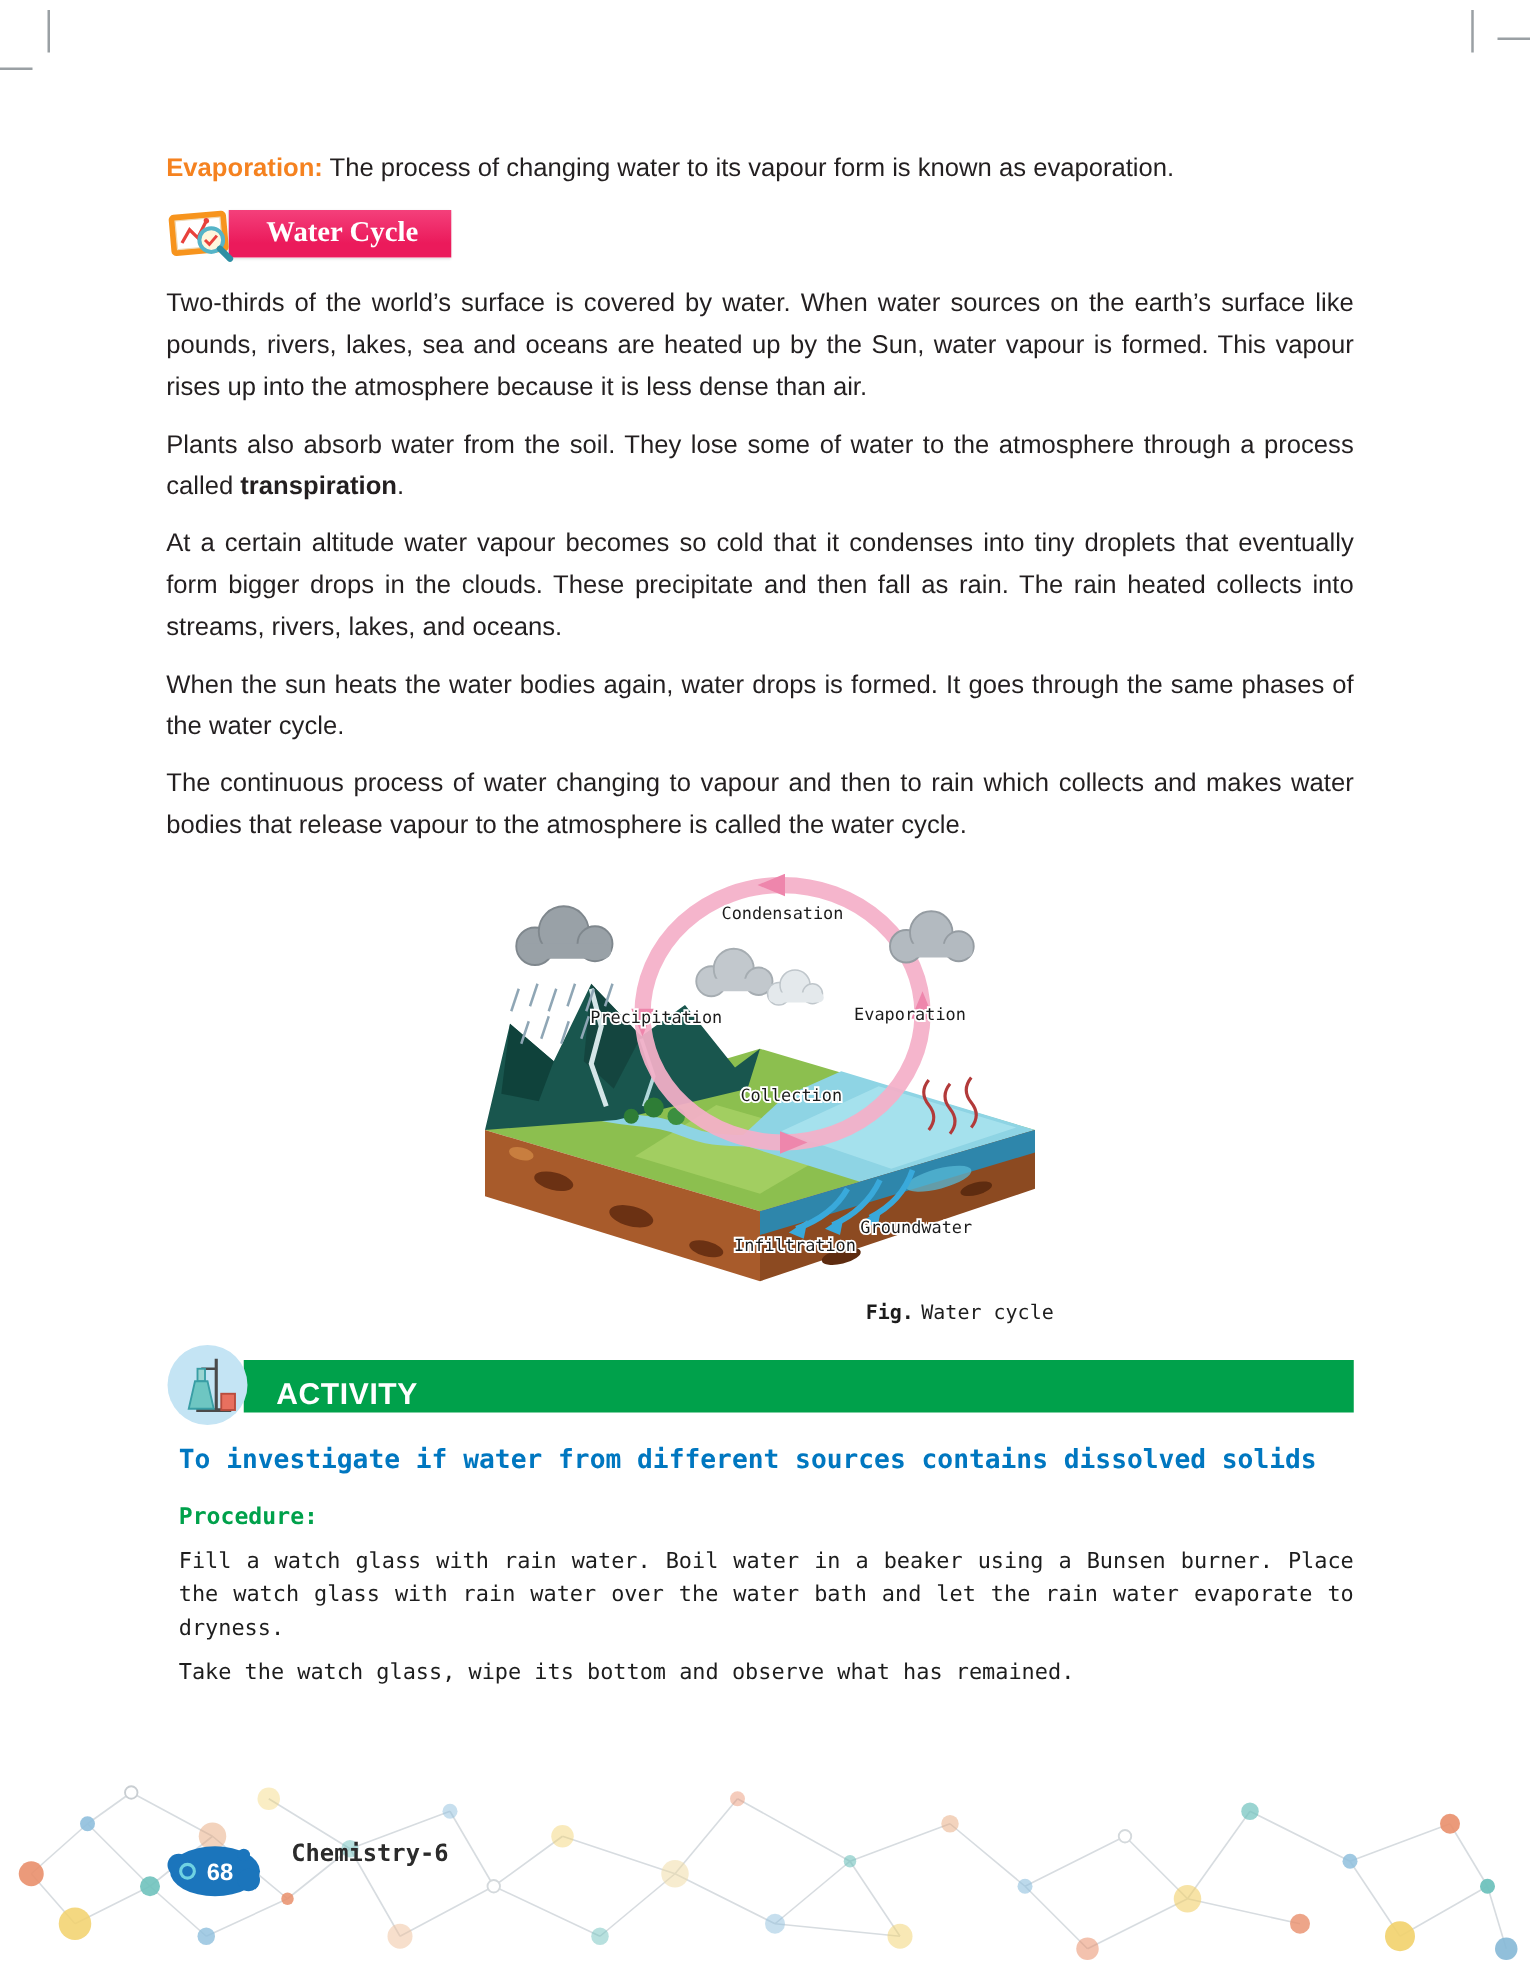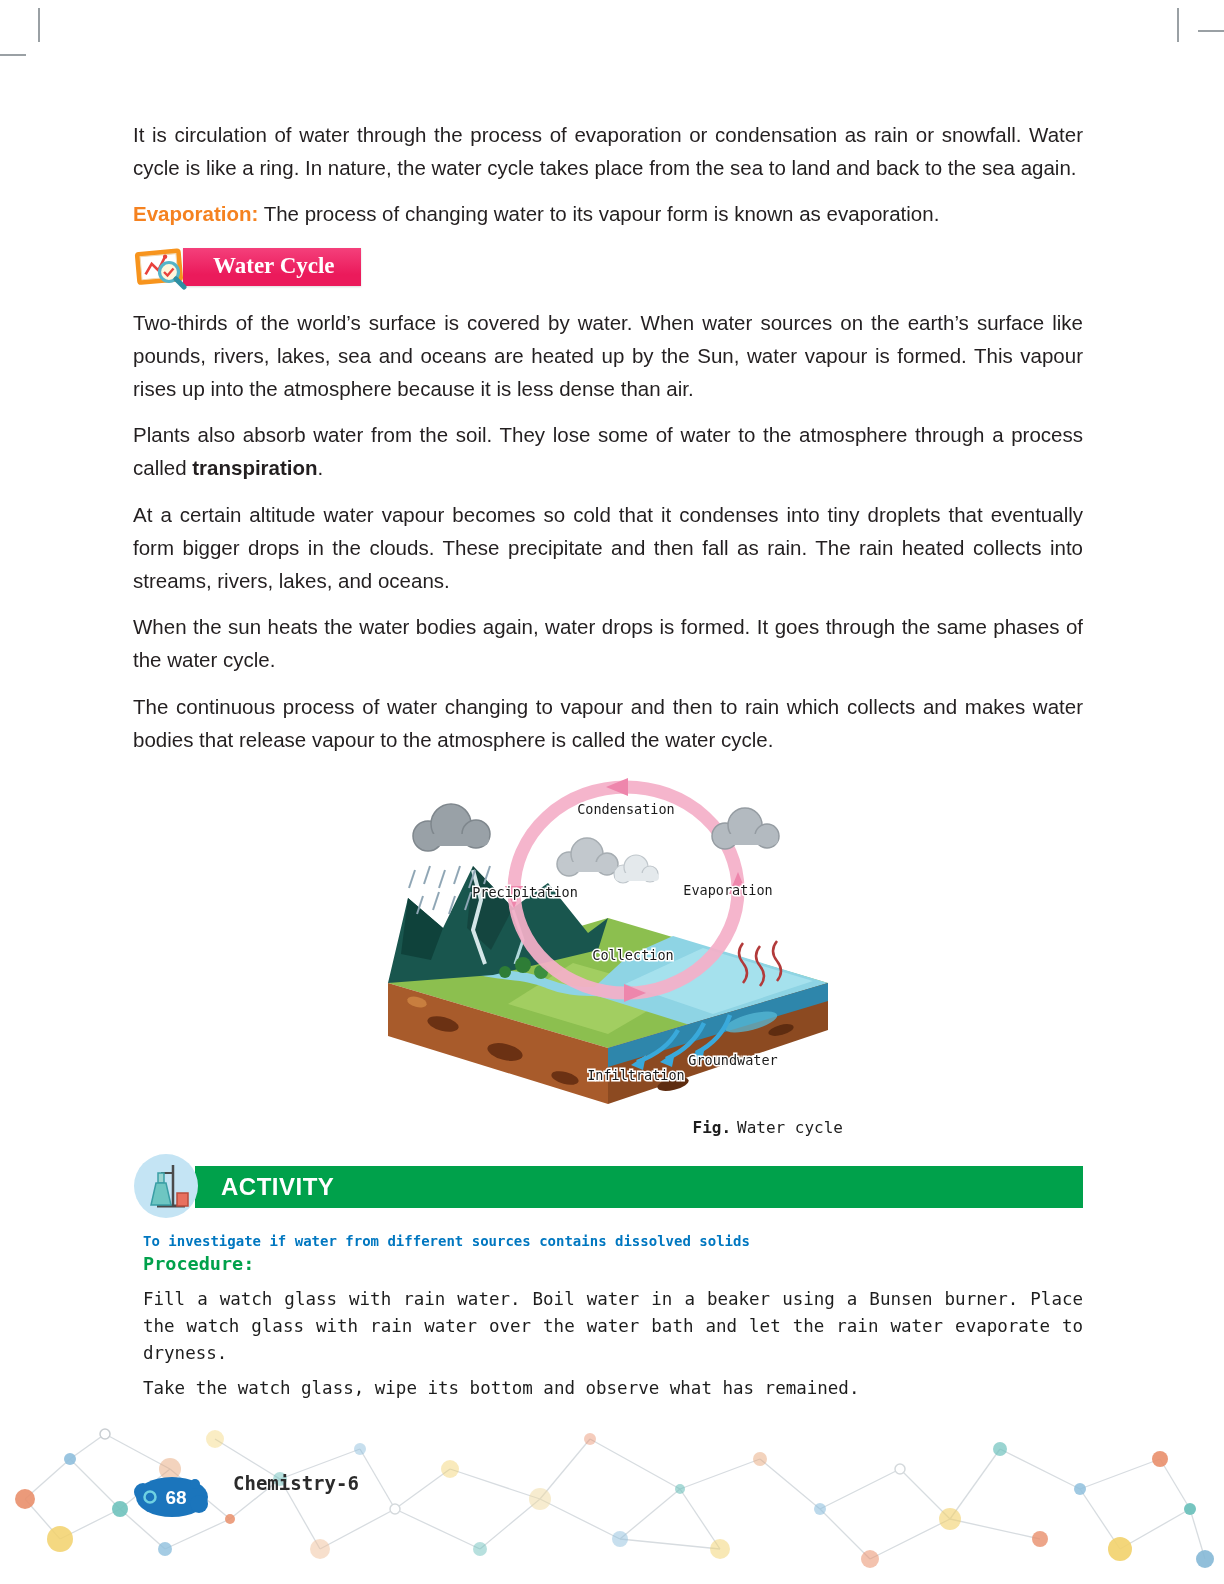--- a/index.html
+++ b/index.html
@@ -69,34 +69,34 @@
     paint-order:stroke;
     text-anchor:middle;
   }
 
   
   .activity{margin-top:16px;}
   .activity-banner{position:relative;height:66px;margin-bottom:10px;}
   .activity-bar{
     position:absolute;left:62px;right:0;top:13px;height:42px;
     background:var(--activity-green);
-    display:flex;align-items:center;
+    display:flex;align-items:flex-end;
     padding-left:26px;
   }
   .activity-bar .activity-title{
     color:#fff;font-weight:bold;font-size:24px;letter-spacing:.5px;
   }
   .activity-icon{position:absolute;left:0;top:0;width:66px;height:66px;z-index:2;}
   .activity-body{
     font-family:"DejaVu Sans Mono",monospace;
     padding-left:10px;
   }
   .activity-objective{
     color:var(--heading-blue);
-    font-weight:bold;font-size:14px;margin:14px 0 4px 0;
+    font-weight:bold;font-size:21px;margin:14px 0 24px 0;
   }
   .activity-procedure{
     color:var(--activity-green);
     font-weight:bold;font-size:18.5px;margin-bottom:12px;
   }
   .activity-step{
     font-size:17.5px;line-height:1.55;text-align:justify;
     color:#1d1d1d;margin-bottom:8px;
   }
 
@@ -117,21 +117,20 @@
 
 <div class="page">
 
   <div class="crop v" style="left:38px;top:8px;"></div>
   <div class="crop h" style="left:0;top:54px;"></div>
   <div class="crop v" style="left:1177px;top:8px;"></div>
   <div class="crop h" style="left:1198px;top:30px;"></div>
 
   <div class="content">
 
-    <p class="body-text">It is circulation of water through the process of evaporation or condensation as rain or snowfall. Water cycle is like a ring. In nature, the water cycle takes place from the sea to land and back to the sea again.</p>
 
     <p class="body-text"><span class="orange-term">Evaporation:</span> <span>The process of changing water to its vapour form is known as evaporation.</span></p>
 
     <div class="wc-banner">
       <span class="wc-banner-icon">
         <svg viewBox="0 0 56 46" width="56" height="46">
           <g transform="rotate(-5 28 23)">
             <rect x="3" y="6" width="46" height="33" rx="4" fill="#F7941D"></rect>
             <rect x="8" y="11" width="36" height="23" fill="#ffffff" stroke="#f0d9b5" stroke-width="1"></rect>
             <path d="M12,29 L19,19 L25,26 L33,13" stroke="#E8413C" stroke-width="2.6" fill="none"></path>

